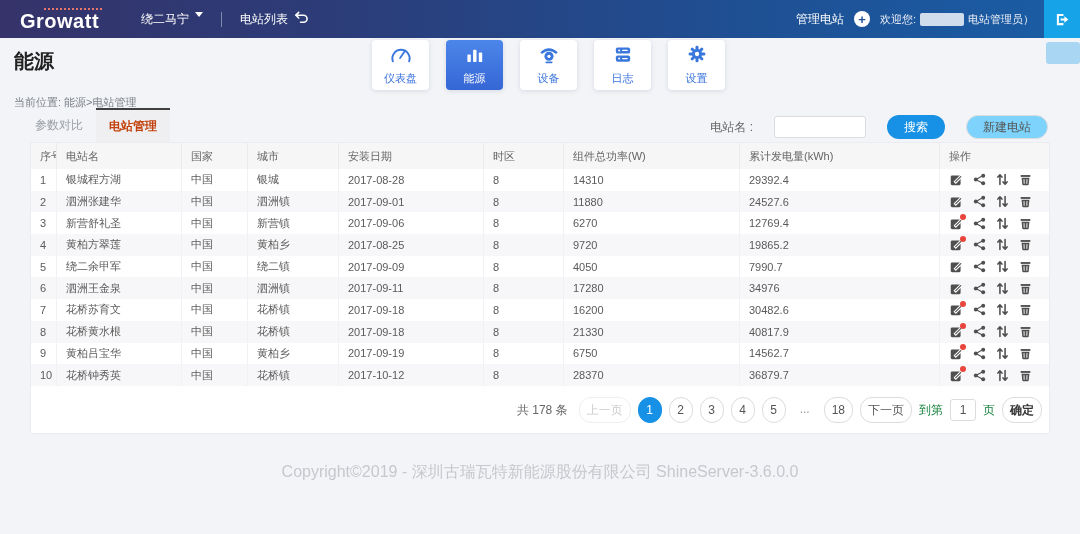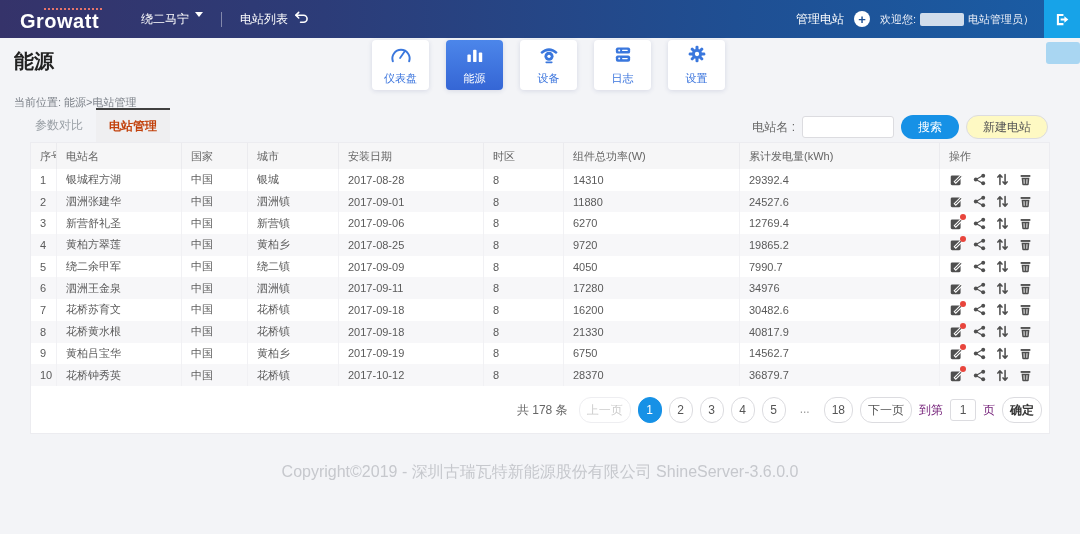--- a/index.html
+++ b/index.html
@@ -31,24 +31,24 @@
             display:flex;flex-direction:column;align-items:center;justify-content:center;gap:3px;cursor:pointer}
   .nav-card.active{background:linear-gradient(180deg,#4c86ea,#3566d5)}
   .nav-label{font-size:11px;color:#3a74dd}
   .nav-card.active .nav-label{color:#fff}
   .breadcrumb{position:absolute;left:14px;top:95px;font-size:11px;color:#7d828a}
 
   
   .tabs{position:absolute;left:22px;top:108px;display:flex;font-size:12px}
   .tab{padding:9px 13px;color:#9aa0a6;cursor:pointer}
   .tab.active{background:#efeff1;color:#c2410c;font-weight:bold;border-top:2px solid #404040;padding-top:8px}
-  .search-row{position:absolute;top:115px;right:32px;display:flex;align-items:center;gap:7px;font-size:12px;color:#666}
+  .search-row{position:absolute;top:115px;right:32px;display:flex;align-items:center;gap:21px;font-size:12px;color:#666}
   .search-input{width:92px;height:22px;border:1px solid #dcdce0;border-radius:3px;background:#fff;padding:0 5px;font-size:12px}
   .btn-search{width:58px;height:24px;border:none;border-radius:12px;background:#1691e6;color:#fff;font-size:12px;cursor:pointer}
-  .btn-new{height:24px;padding:0 16px;border:1px solid #dcdce0;border-radius:12px;background:#fef9c3;color:#555;font-size:12px;cursor:pointer}
+  .btn-new{height:24px;padding:0 16px;border:1px solid #dcdce0;border-radius:12px;background:#7dd3fc;color:#555;font-size:12px;cursor:pointer}
 
   
   .card{position:absolute;left:30px;top:142px;width:1020px;height:292px;background:#fff;border:1px solid #ececf0}
   .thead,.trow{display:grid;grid-template-columns:26px 125px 66px 91px 145px 80px 176px 200px 1fr;align-items:center}
   .thead{height:26px;background:#f6f6f7;color:#666;font-size:11px}
   .thead .th{padding-left:9px;height:100%;display:flex;align-items:center;border-right:1px solid #ebebee;overflow:hidden;white-space:nowrap}
   .thead .th:last-child{border-right:none}
   .trow{height:21.7px;font-size:11px;color:#5a5a5a;cursor:pointer}
   .trow:nth-child(even){background:#f7f7f9}
   .trow .c{padding-left:9px;height:100%;display:flex;align-items:center;border-right:1px solid #f1f1f4;overflow:hidden;white-space:nowrap}
@@ -59,21 +59,21 @@
   .trow.flagged .op-edit .dot{display:block}
 
   
   .pagination{position:absolute;right:38px;top:397px;display:flex;align-items:center;gap:7px;font-size:12px;color:#555;z-index:3}
   .pg-total{color:#666;margin-right:4px}
   .pg-btn{min-width:24px;height:24px;padding:12px 7px;background:#fff;border:1px solid #dcdce0;border-radius:12px;font-size:12px;color:#555;
           display:flex;align-items:center;justify-content:center;cursor:pointer}
   .pg-prev{color:#ccc;border-color:#eeeef1}
   .pg-num.active{background:#1691e6;color:#fff;border-color:#1691e6}
   .pg-ellipsis{border:none;background:transparent;color:#999;cursor:default}
-  .pg-goto{color:#701a75}
+  .pg-goto{color:#15803d}
   .pg-input{width:26px;height:22px;border:1px solid #dcdce0;border-radius:3px;text-align:center;font-size:12px;color:#555}
   .pg-confirm{font-weight:bold;color:#333}
 
   .footer{position:absolute;top:462px;width:100%;text-align:center;font-size:16px;color:#c6c8cd}
 </style>
 </head>
 <body>
 
 <div class="screen">
 

